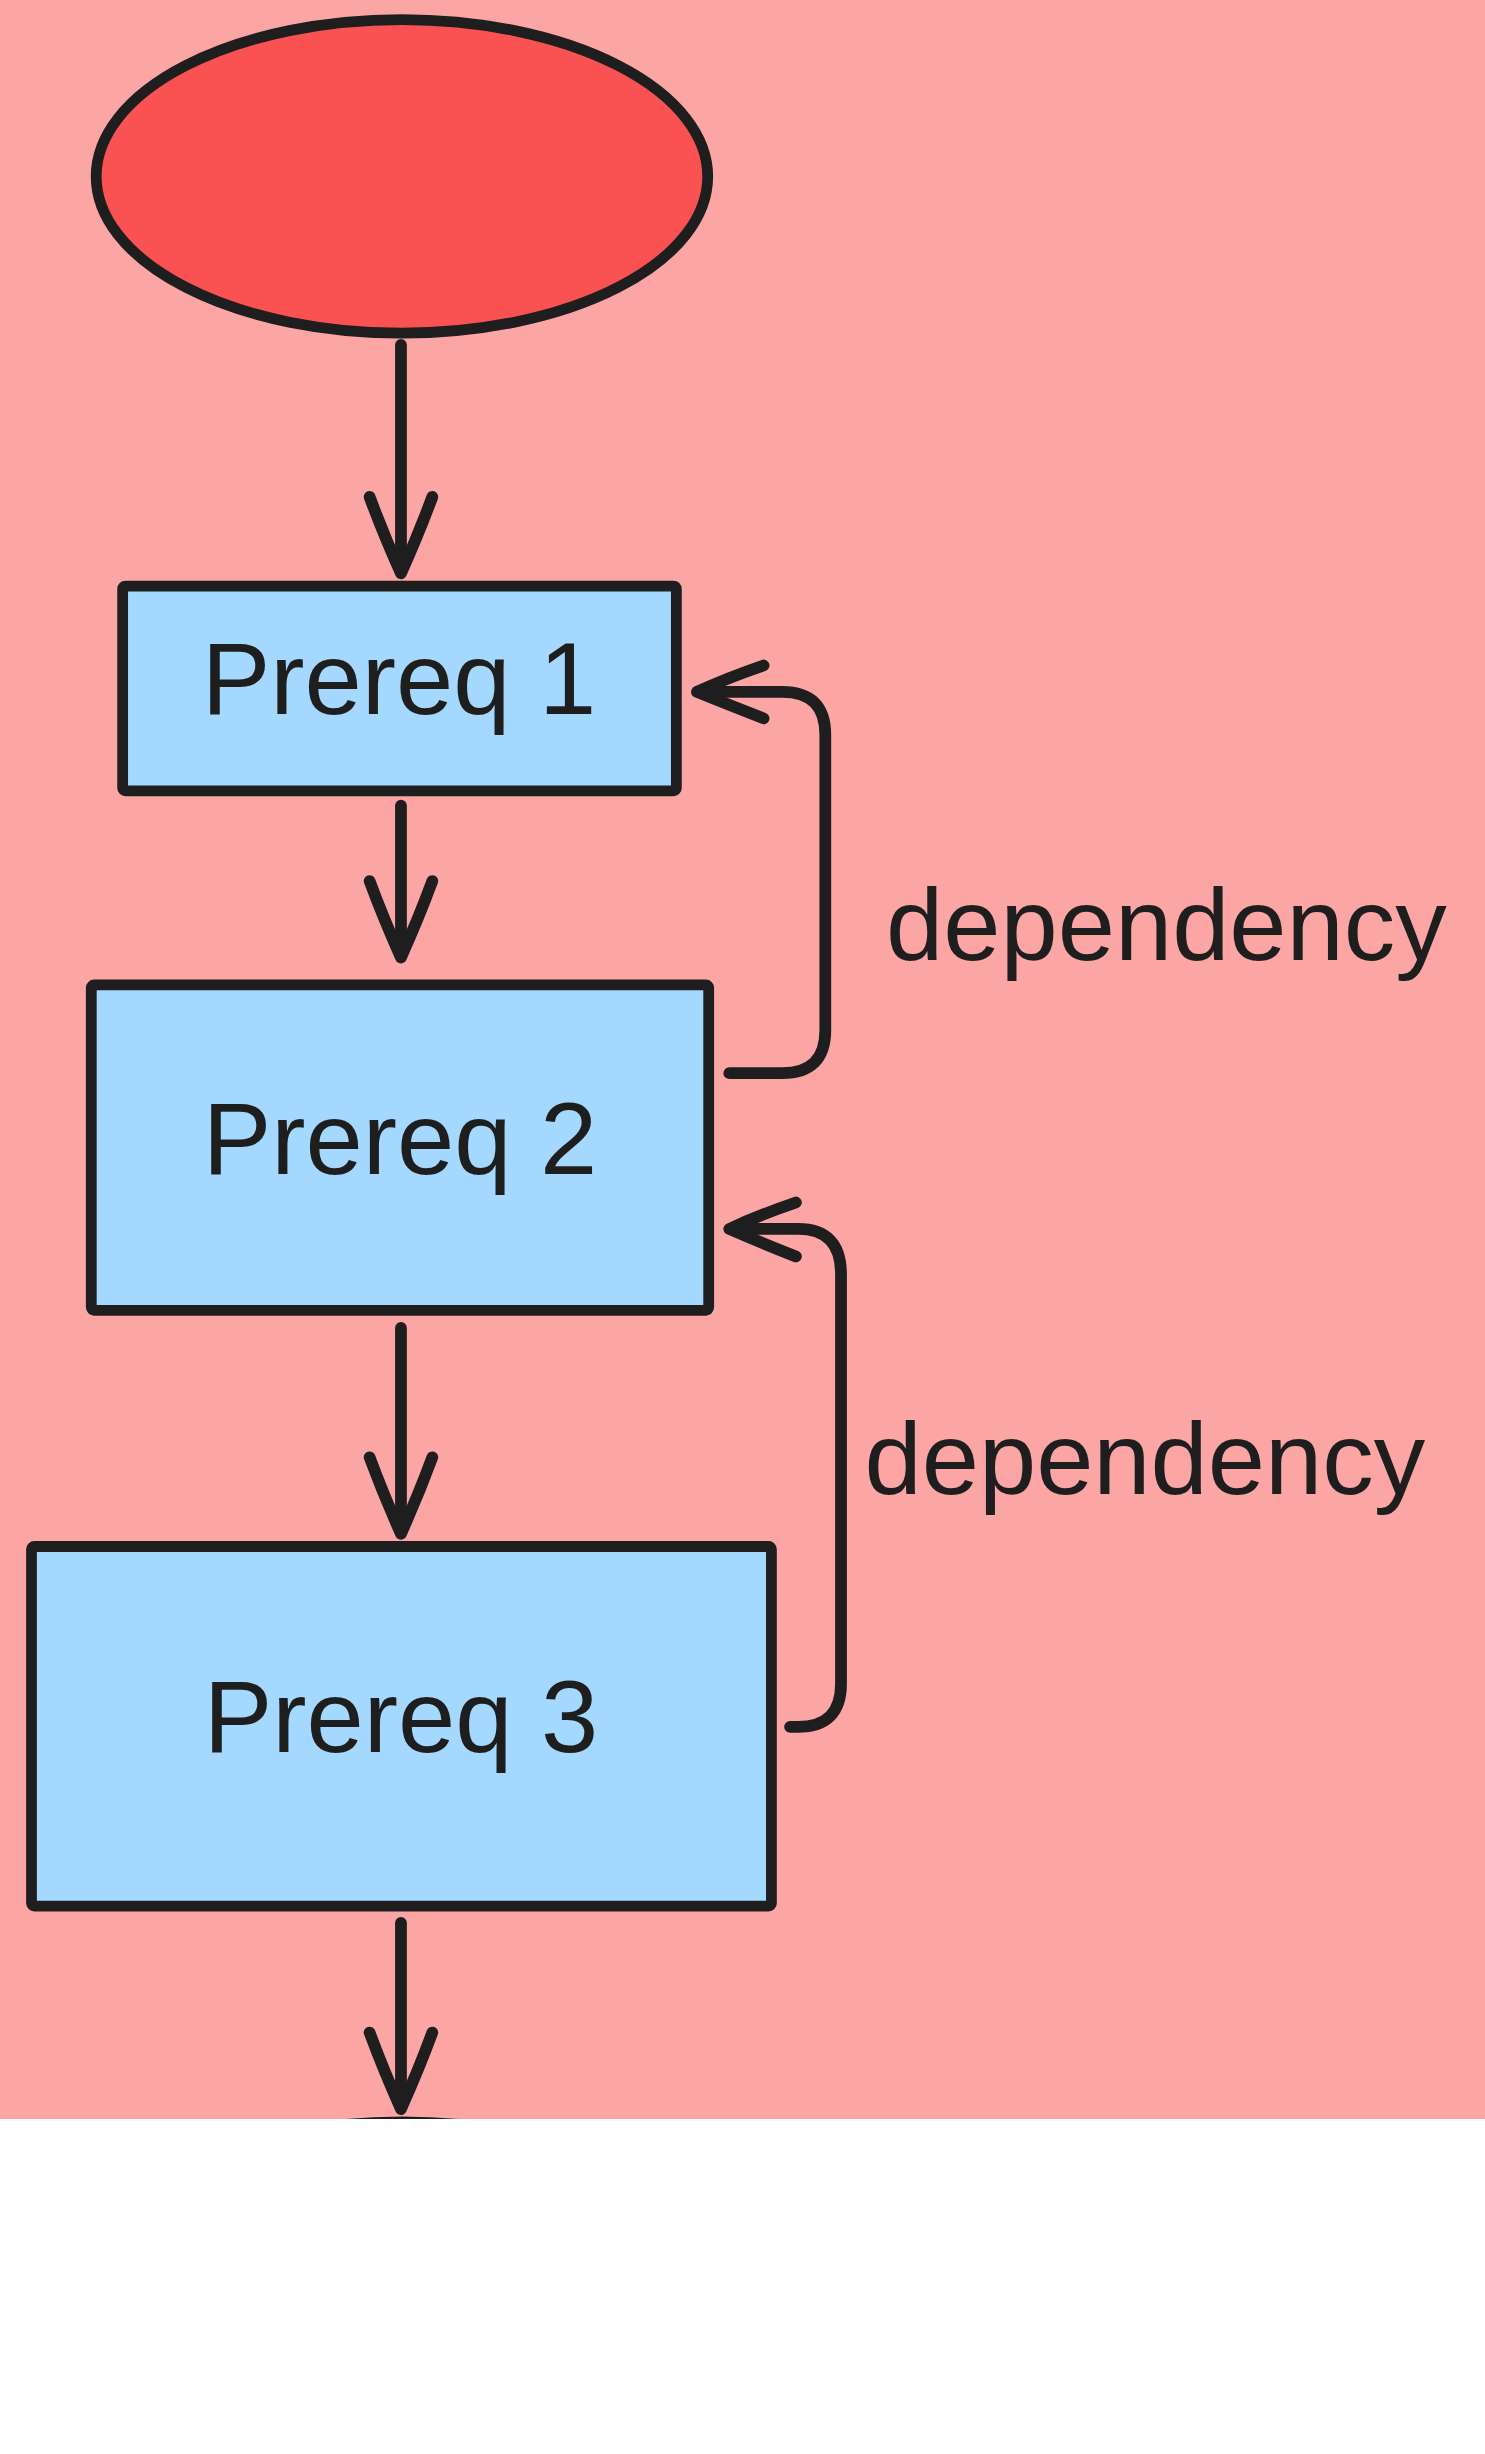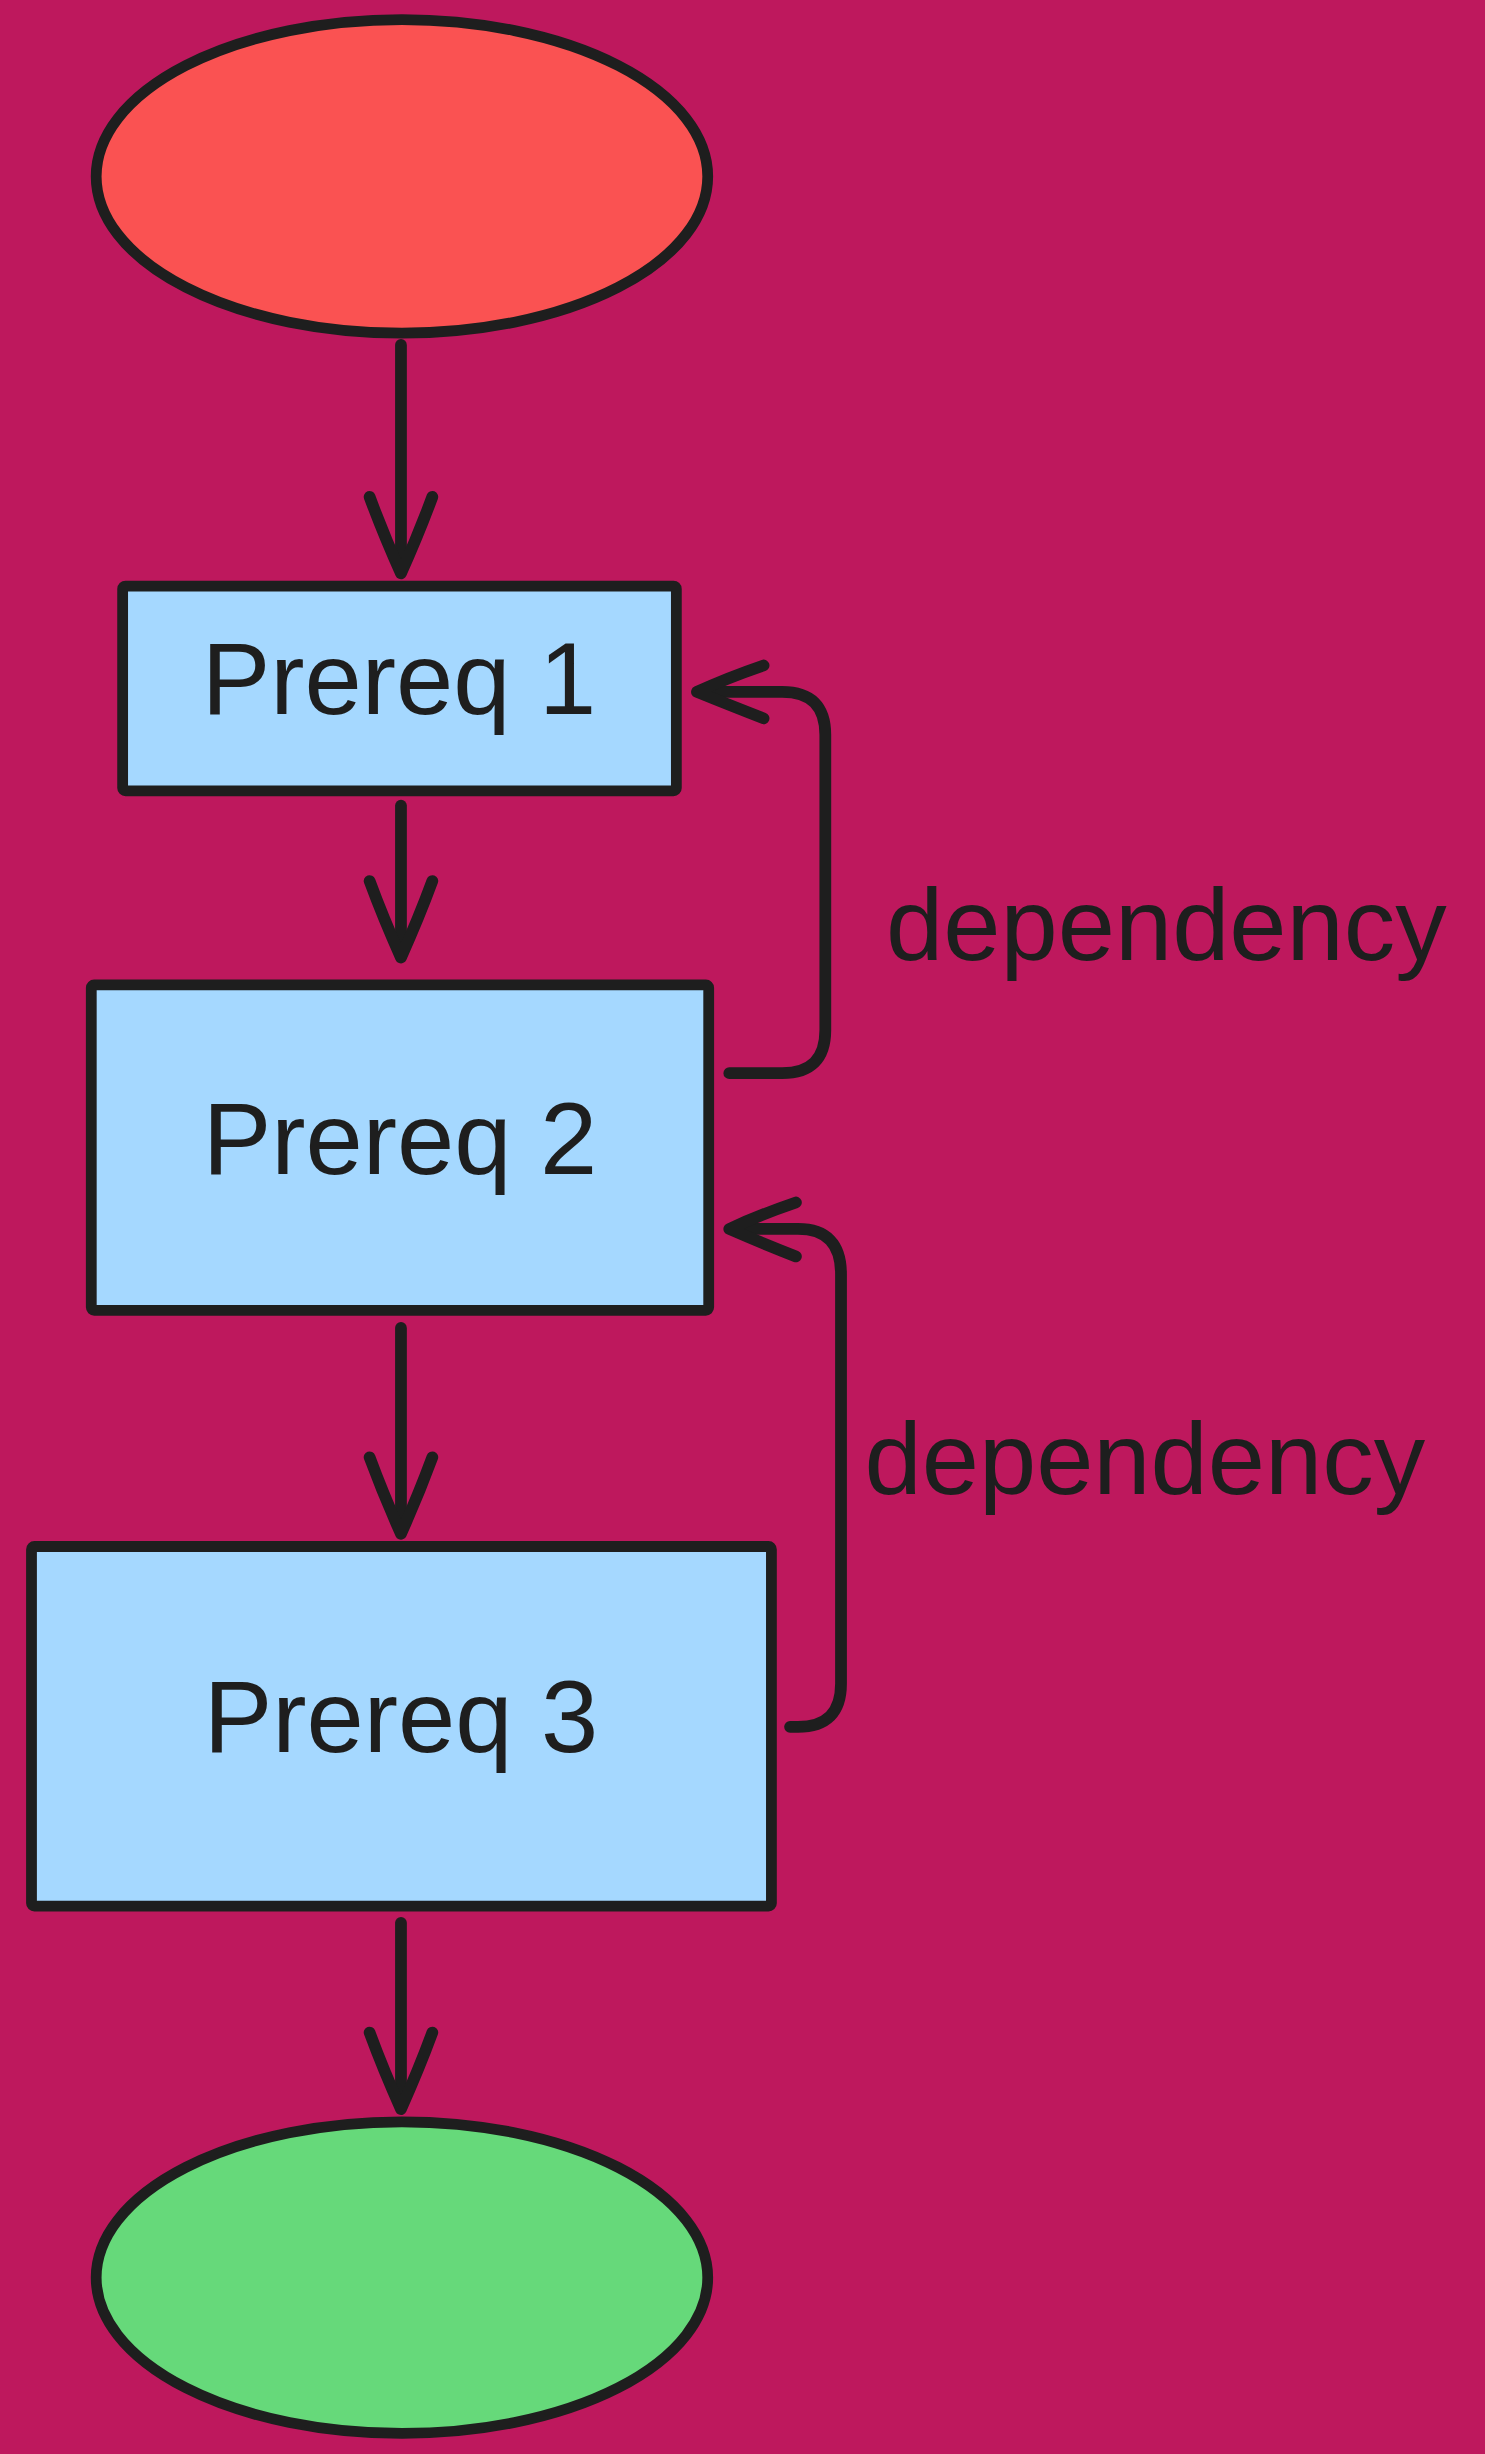--- a/index.html
+++ b/index.html
@@ -3,22 +3,22 @@
 <meta charset="utf-8">
 <style>
   html, body {
     margin: 0;
     padding: 0;
     background: #ffffff;
   }
   .page {
     position: relative;
     width: 1486px;
-    height: 2454px;
-    background: #be185d;
+    height: 2119px;
+    background: #fca5a5;
     overflow: hidden;
   }
   svg.flowchart {
     display: block;
     width: 1486px;
     height: 2454px;
   }
   .shape {
     stroke: #1e1e1e;
     stroke-width: 11;

